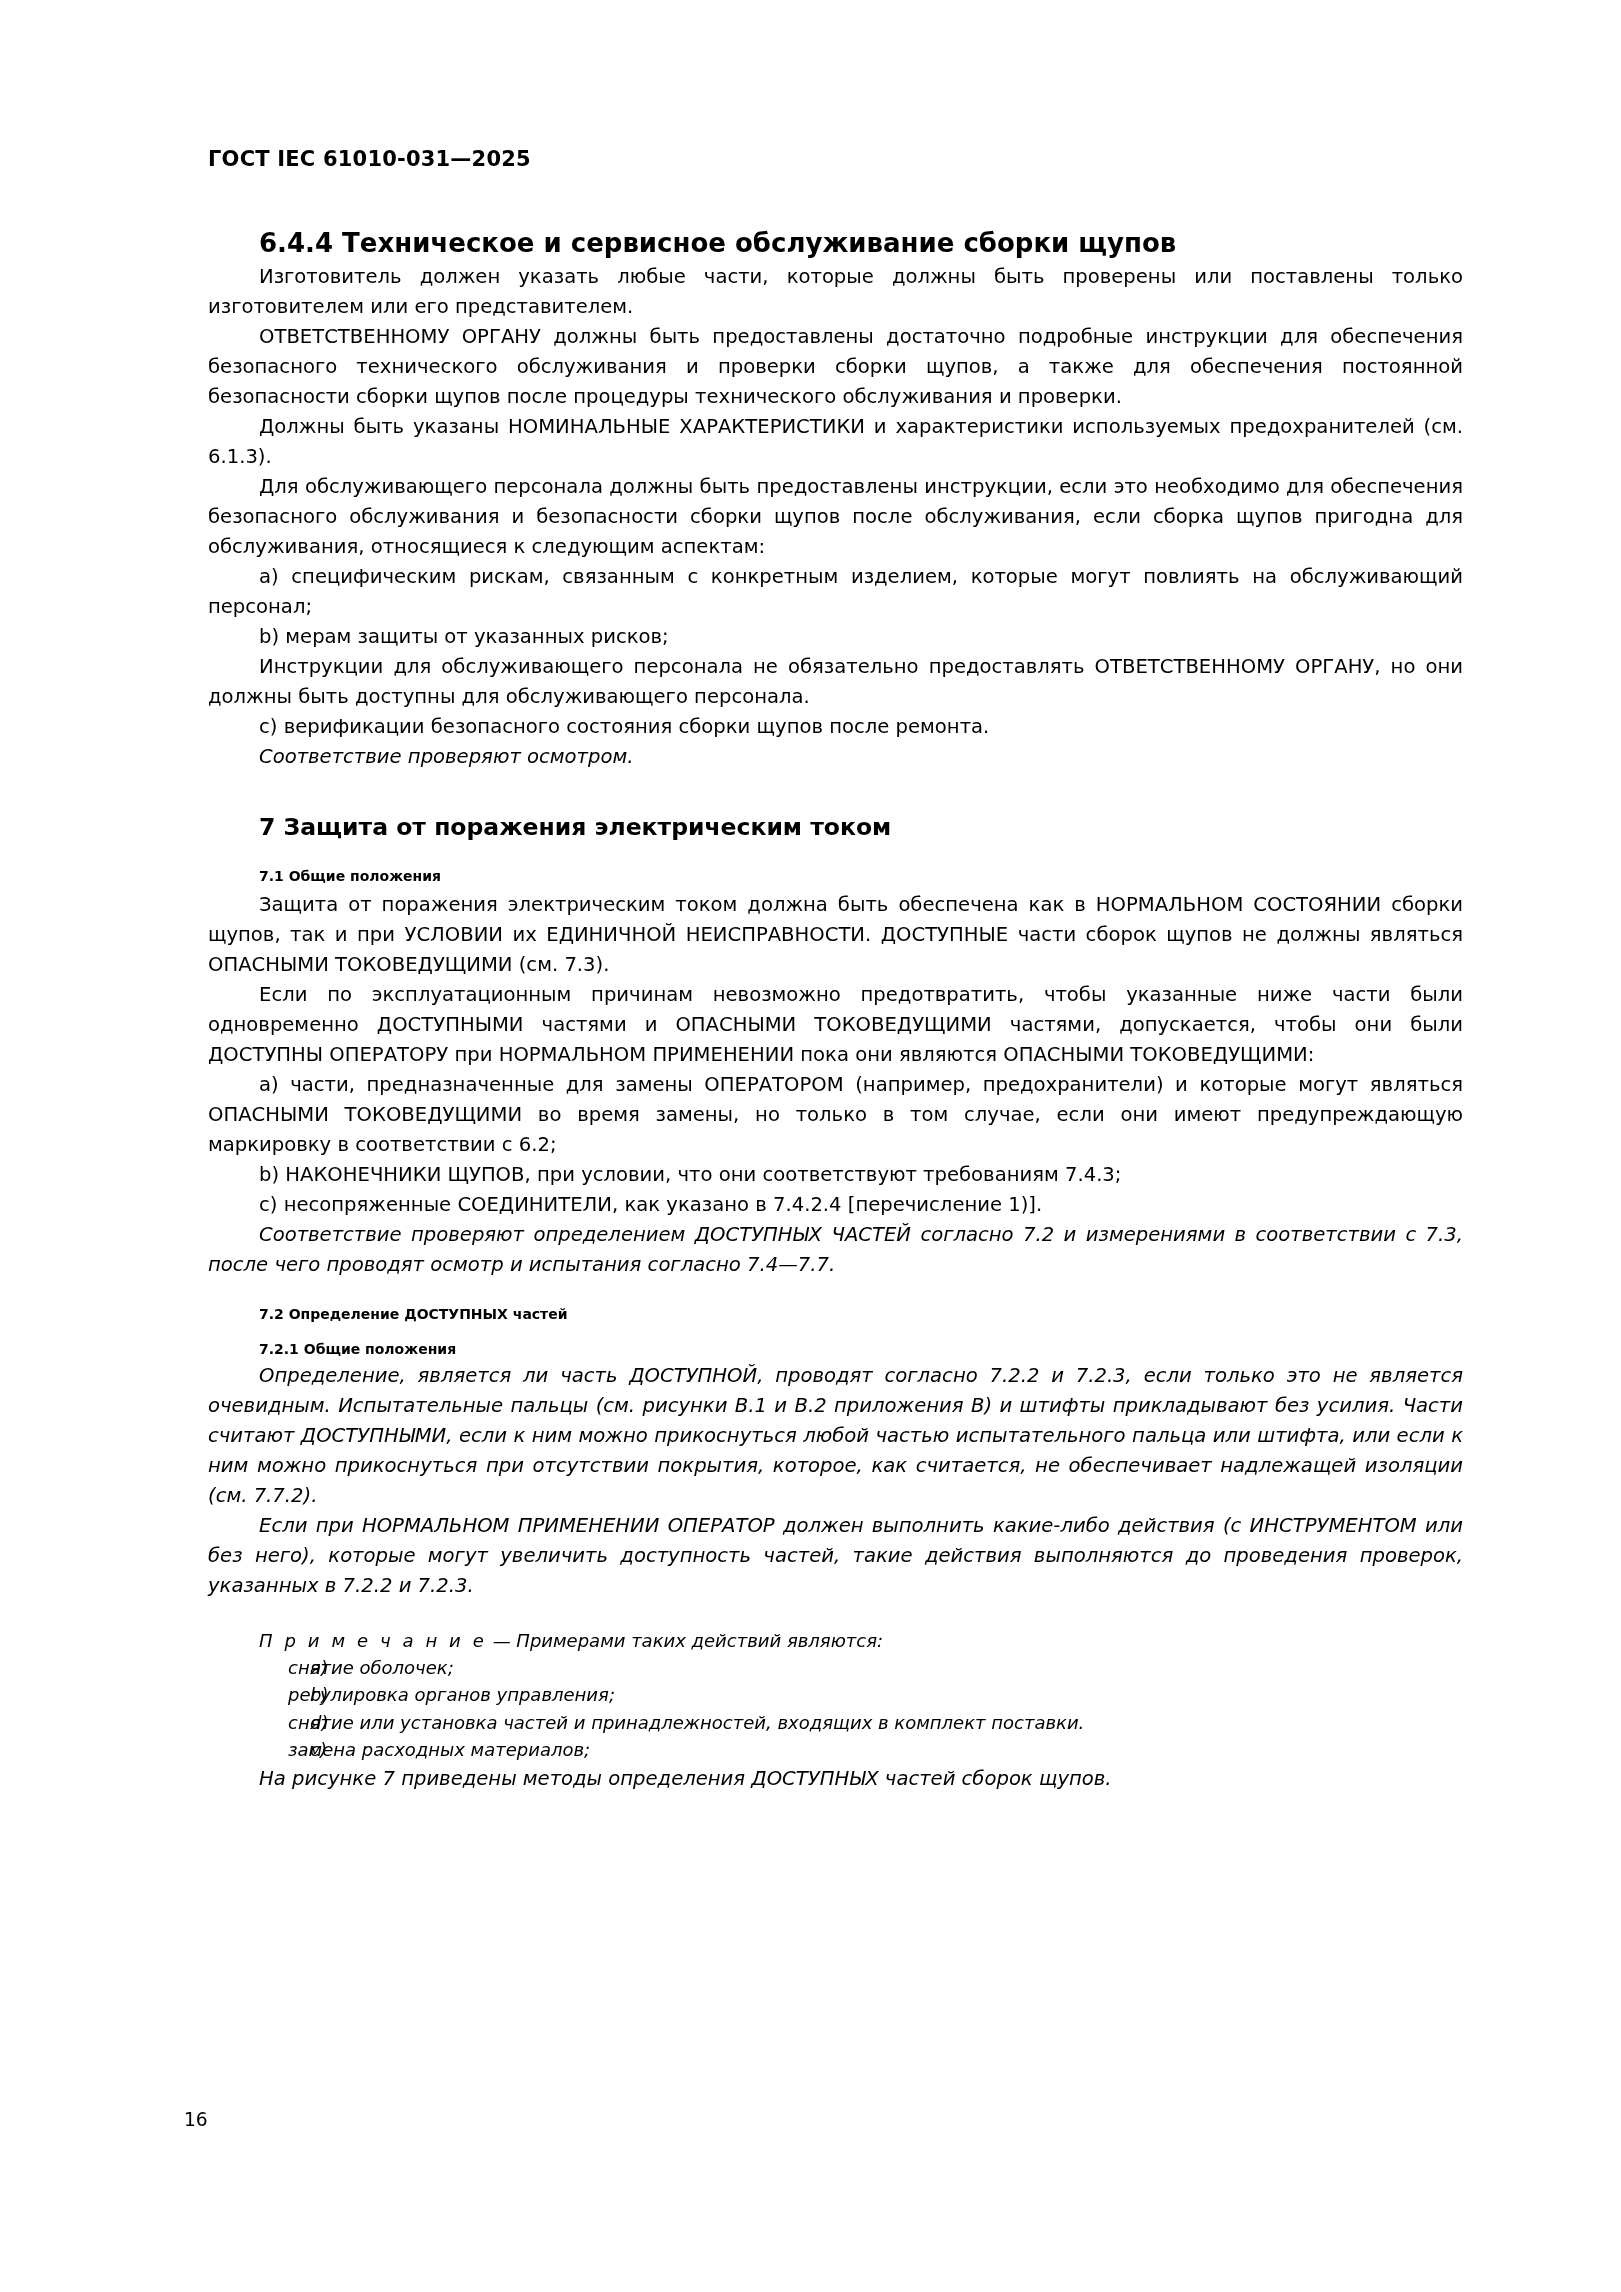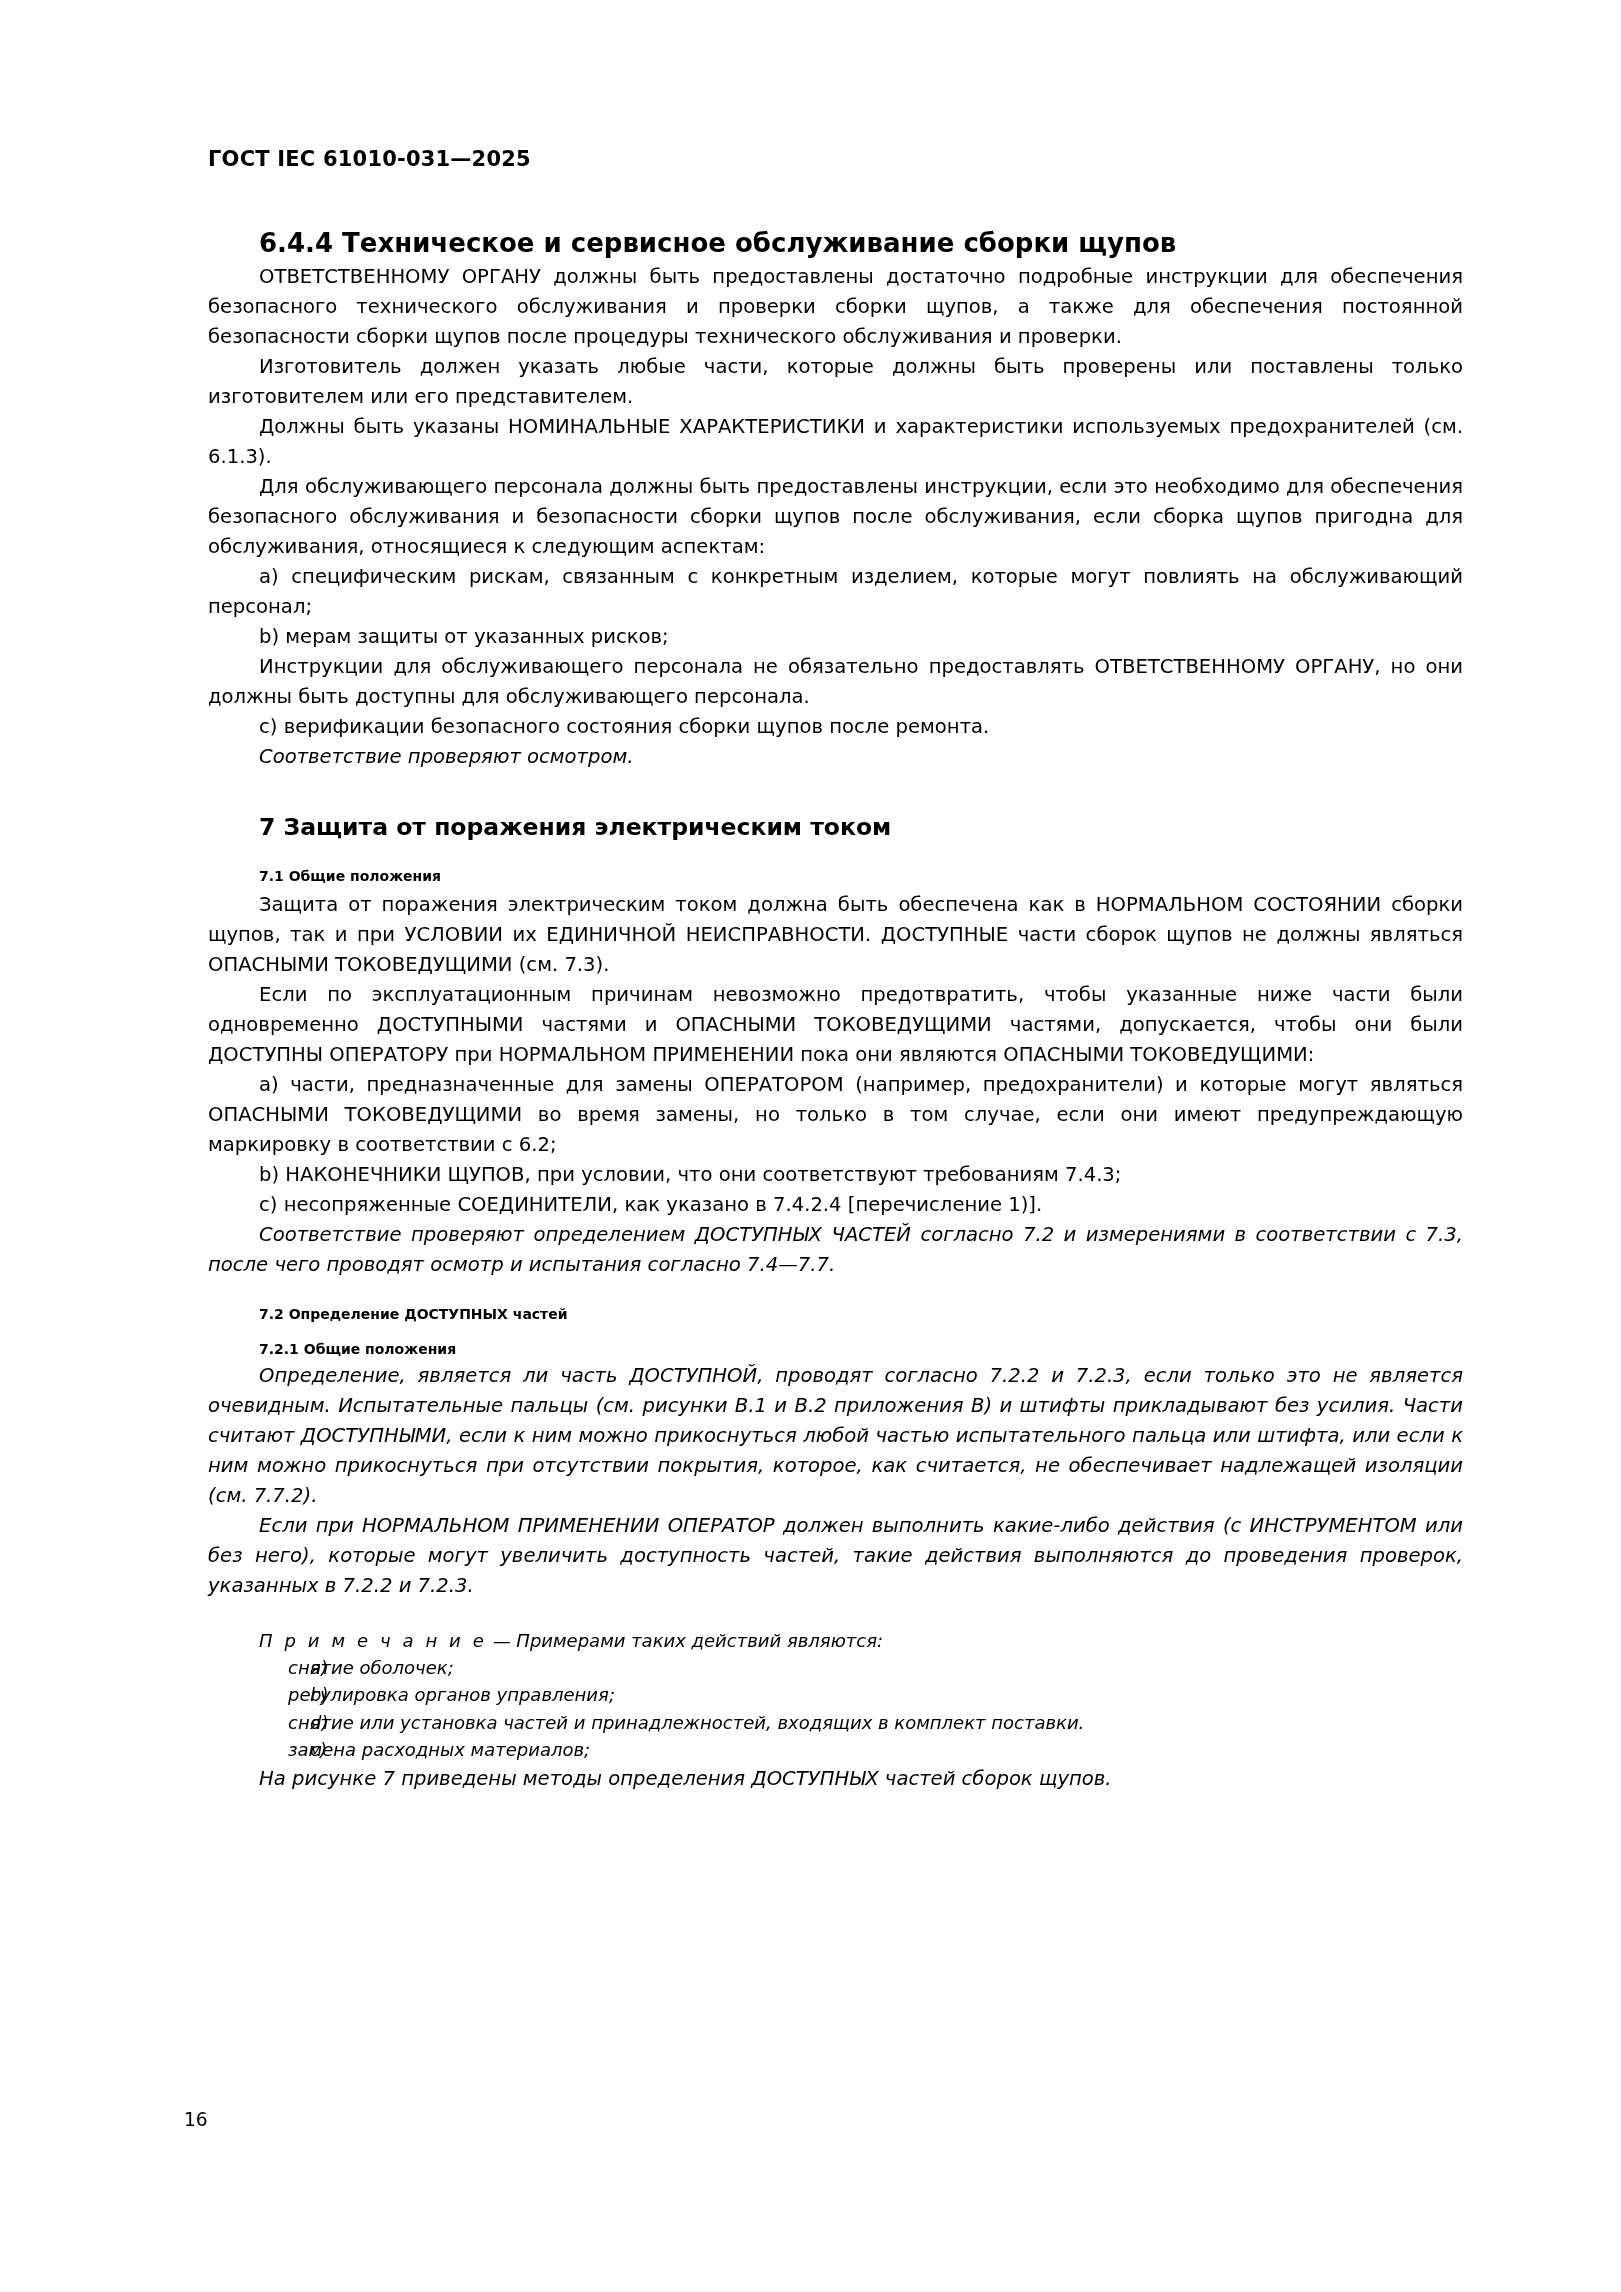--- a/index.html
+++ b/index.html
@@ -108,22 +108,22 @@
 </head>
 <body>
 
 <div class="page">
 
   <div class="content">
 
     <div class="header">ГОСТ IEC 61010-031—2025</div>
 
     <div class="clause-head">6.4.4 Техническое и сервисное обслуживание сборки щупов</div>
+    <p class="body">Изготовитель должен указать любые части, которые должны быть проверены или поставлены только изготовителем или его представителем.</p>
     <p class="body">ОТВЕТСТВЕННОМУ ОРГАНУ должны быть предоставлены достаточно подробные инструкции для обеспечения безопасного технического обслуживания и проверки сборки щупов, а также для обеспечения постоянной безопасности сборки щупов после процедуры технического обслуживания и проверки.</p>
-    <p class="body">Изготовитель должен указать любые части, которые должны быть проверены или поставлены только изготовителем или его представителем.</p>
     <p class="body">Должны быть указаны НОМИНАЛЬНЫЕ ХАРАКТЕРИСТИКИ и характеристики используемых предохранителей (см. 6.1.3).</p>
     <p class="body">Для обслуживающего персонала должны быть предоставлены инструкции, если это необходимо для обеспечения безопасного обслуживания и безопасности сборки щупов после обслуживания, если сборка щупов пригодна для обслуживания, относящиеся к следующим аспектам:</p>
     <p class="body list-item">a) специфическим рискам, связанным с конкретным изделием, которые могут повлиять на обслуживающий персонал;</p>
     <p class="body list-item">b) мерам защиты от указанных рисков;</p>
     <p class="body">Инструкции для обслуживающего персонала не обязательно предоставлять ОТВЕТСТВЕННОМУ ОРГАНУ, но они должны быть доступны для обслуживающего персонала.</p>
     <p class="body list-item">c) верификации безопасного состояния сборки щупов после ремонта.</p>
     <p class="body italic">Соответствие проверяют осмотром.</p>
 
     <div class="section-head">7 Защита от поражения электрическим током</div>
 

